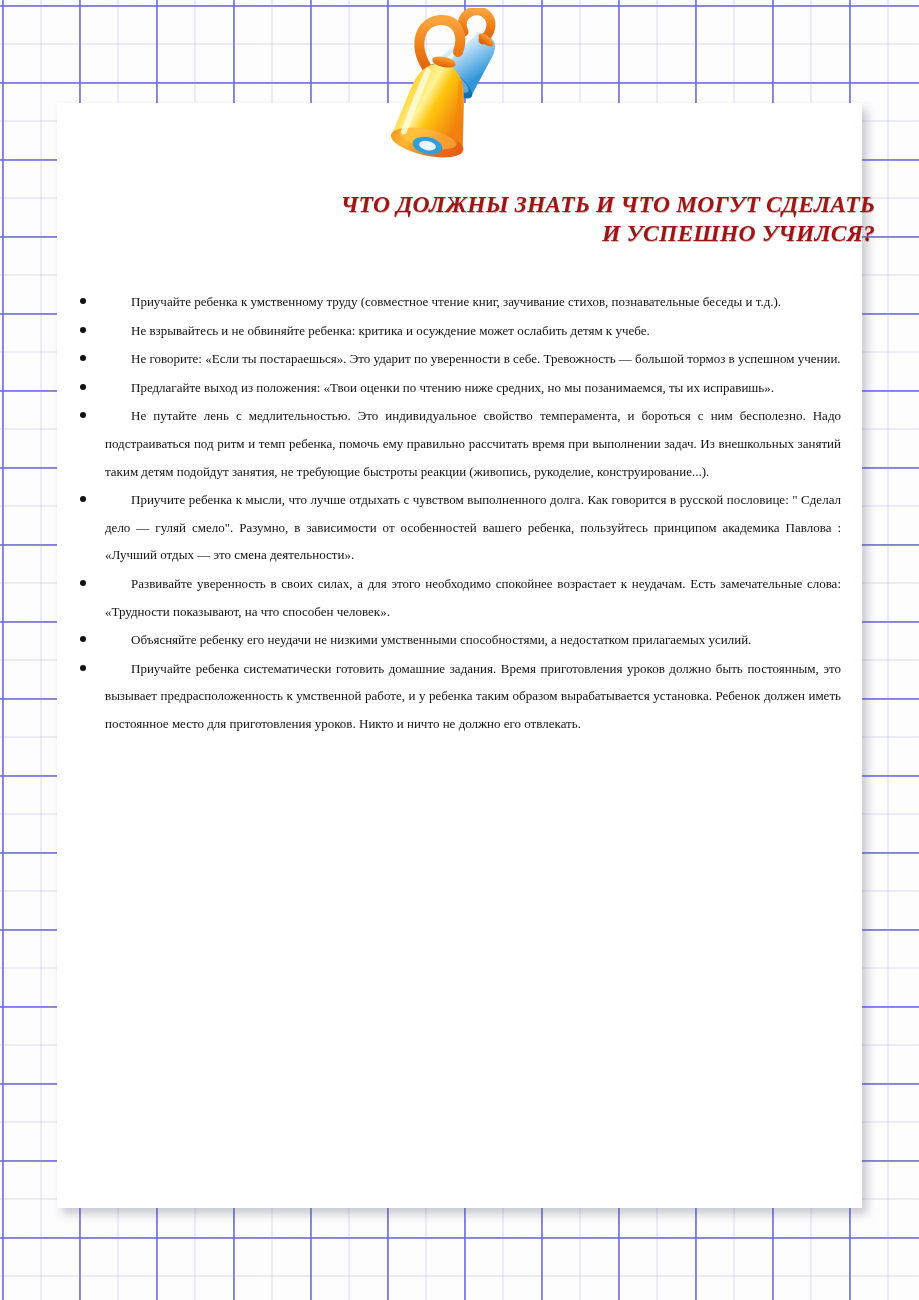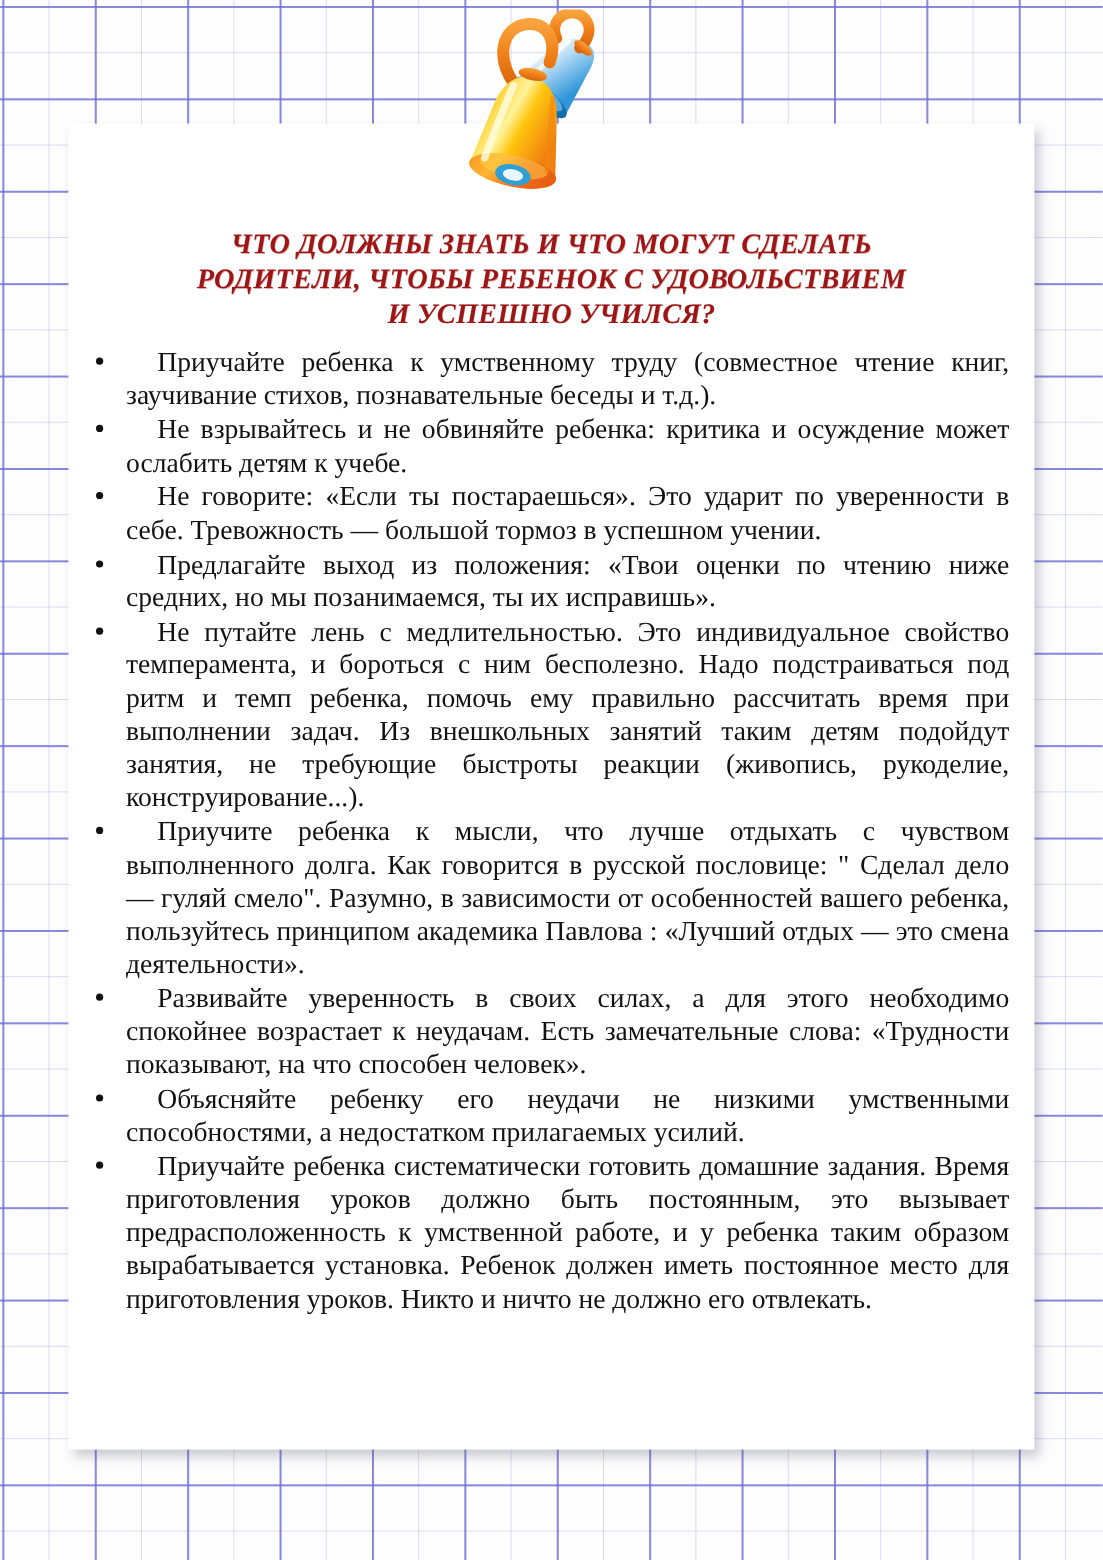--- a/index.html
+++ b/index.html
@@ -53,24 +53,24 @@
     top: 8px;
     width: 228px;
     height: 180px;
     z-index: 5;
     pointer-events: none;
   }
 
   
   #title-block {
     position: absolute;
-    left: 57px;
+    left: 70px;
     top: 190px;
     width: 805px;
-    text-align: center;
+    text-align: right;
     z-index: 6;
   }
   .title-line {
     color: #9d1616;
     font-weight: bold;
     font-style: italic;
     font-size: 23.5px;
     line-height: 29px;
     letter-spacing: 0.2px;
     white-space: nowrap;
@@ -97,21 +97,21 @@
     position: absolute;
     left: 5px;
     top: 10px;
     width: 6px;
     height: 6px;
     border-radius: 50%;
     background: #111111;
   }
   .bullet-text {
     display: block;
-    font-size: 23px;
+    font-size: 13px;
     line-height: 27.6px;
     color: #121212;
     text-align: justify;
     text-align-last: left;
     text-indent: 26px;
     hyphens: none;
   }
 </style>
 </head>
 <body>
@@ -175,21 +175,20 @@
       <path d="M16,8 C12,26 8,52 5,72" stroke="#fffce0" stroke-width="6" stroke-linecap="round" opacity="0.8" fill="none"></path>
       <path d="M50,12 C53,32 56,56 58,72" stroke="#f3850f" stroke-width="4" stroke-linecap="round" opacity="0.55" fill="none"></path>
     </g>
 
     <ellipse cx="92" cy="54" rx="12" ry="5" fill="url(#gHandle)" transform="rotate(12 92 54)"></ellipse>
     <ellipse cx="134" cy="32" rx="9" ry="4" fill="url(#gHandle)" transform="rotate(38 134 32)"></ellipse>
   </svg>
 
   <div id="title-block">
     <div class="title-line">ЧТО ДОЛЖНЫ ЗНАТЬ И ЧТО МОГУТ СДЕЛАТЬ</div>
-    <div class="title-line">РОДИТЕЛИ, ЧТОБЫ РЕБЕНОК С УДОВОЛЬСТВИЕМ</div>
     <div class="title-line">И УСПЕШНО УЧИЛСЯ?</div>
   </div>
 
   <ul id="body-list">
     <li class="bullet-item">
       <span class="bullet-dot"></span>
       <span class="bullet-text">Приучайте ребенка к умственному труду (совместное чтение книг, заучивание стихов, познавательные беседы и т.д.).</span>
     </li>
     <li class="bullet-item">
       <span class="bullet-dot"></span>

